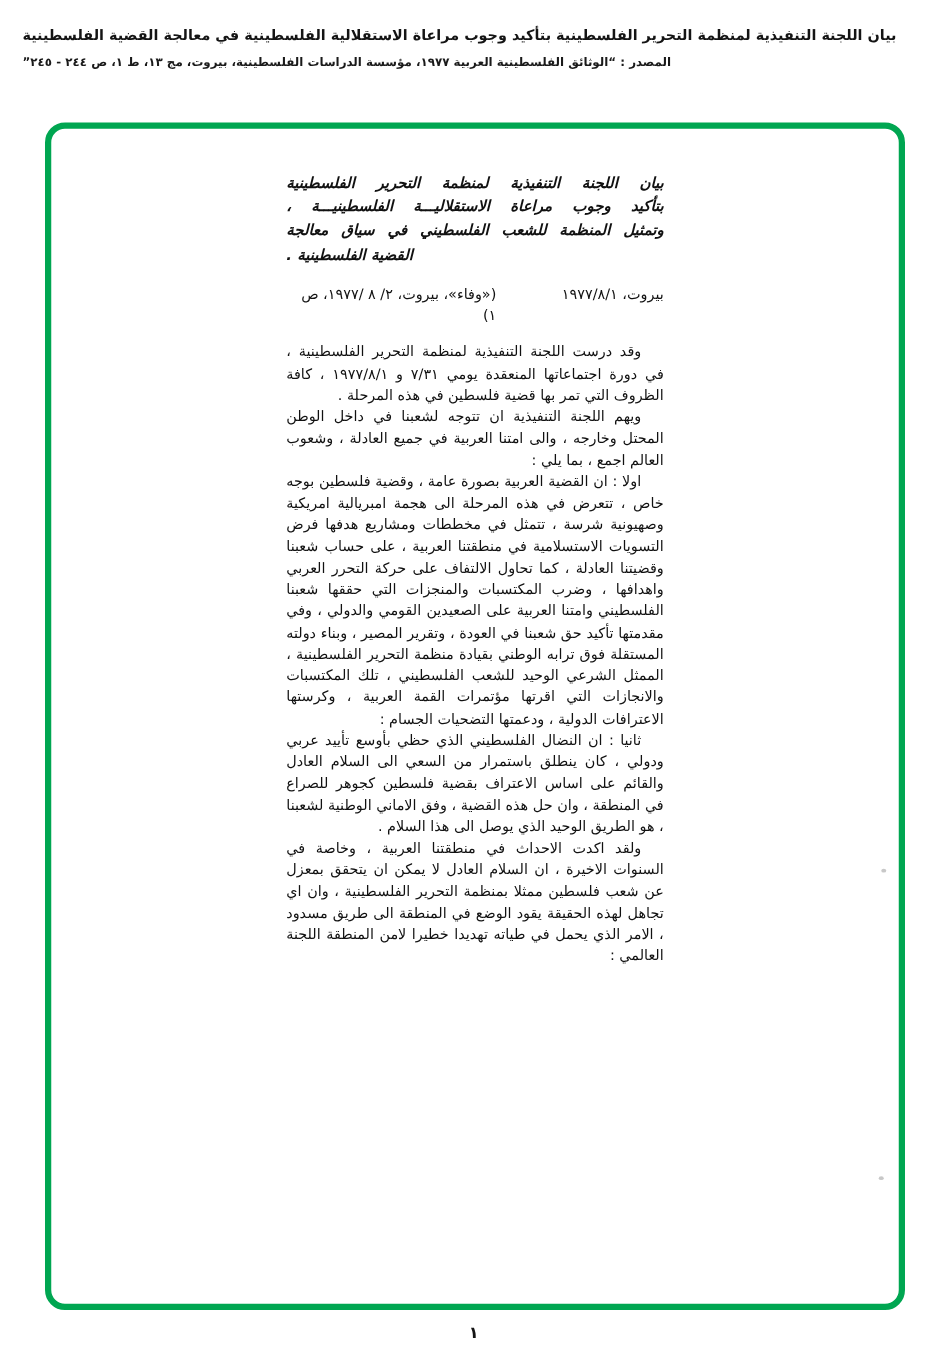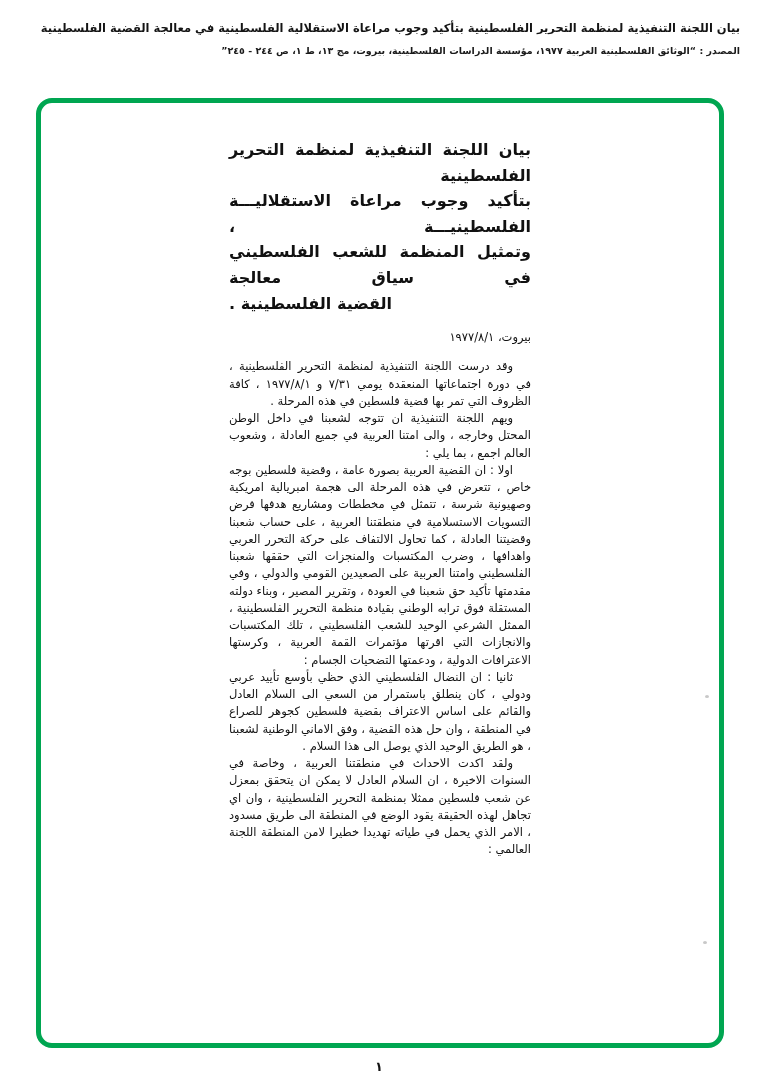--- a/index.html
+++ b/index.html
@@ -4,38 +4,38 @@
 <style>
   * { margin:0; padding:0; box-sizing:border-box; }
   html,body { background:#ffffff; }
   body {
     width:758px; height:1078px; position:relative; overflow:hidden;
     font-family:"DejaVu Sans", sans-serif; color:#141414;
   }
   .page { position:absolute; inset:0; background:#ffffff; }
 
   
-  .hdr { position:absolute; top:20px; left:18px; right:18px; text-align:right; direction:rtl; }
+  .hdr { position:absolute; top:20px; left:18px; right:2px; text-align:left; direction:rtl; }
   .hdr-title { font-size:11.5px; font-weight:bold; letter-spacing:0; line-height:1.4; }
   .hdr-source { font-size:9.5px; font-weight:bold; margin-top:9px; color:#1a1a1a; }
 
   
   .scan-frame {
     position:absolute; left:36px; top:98px; width:688px; height:950px;
     border:5px solid var(--frame-green, #00a651); border-radius:16px;
     background:#ffffff; overflow:hidden;
   }
 
   
   .doc-column {
     position:absolute; left:188px; top:34px; width:302px;
     direction:rtl; text-align:justify;
     font-size:11.5px; line-height:1.5; color:#111;
   }
-  .doc-title { font-weight:bold; font-size:16px; line-height:1.6; margin-bottom:13px; }
+  .doc-title { font-weight:bold; font-size:12px; line-height:1.6; margin-bottom:13px;font-style:italic; }
   .t-line { text-align:left; }
   .t-line.just { text-align:justify; text-align-last:justify; }
 
   .date-row {
     display:flex; justify-content:space-between; align-items:flex-start;
     gap:14px; margin-bottom:12px; font-size:11.5px;
   }
   .date-right { white-space:nowrap; }
   .date-left { max-width:168px; text-align:right; }
 
@@ -66,20 +66,21 @@
 
       <div class="doc-title">
         <div class="t-line just">بيان اللجنة التنفيذية لمنظمة التحرير الفلسطينية</div>
         <div class="t-line just">بتأكيد وجوب مراعاة الاستقلاليـــة الفلسطينيـــة ،</div>
         <div class="t-line just">وتمثيل المنظمة للشعب الفلسطيني في سياق معالجة</div>
         <div class="t-line">القضية الفلسطينية .</div>
       </div>
 
       <div class="date-row">
         <span class="date-right">بيروت، ١٩٧٧/٨/١</span>
+        <span class="date-left">(«وفاء»، بيروت، ٢/ ٨ /١٩٧٧، ص ١)</span>
       </div>
 
       <p class="para">وقد درست اللجنة التنفيذية لمنظمة التحرير الفلسطينية ، في دورة اجتماعاتها المنعقدة يومي ٧/٣١ و ١٩٧٧/٨/١ ، كافة الظروف التي تمر بها قضية فلسطين في هذه المرحلة .</p>
       <p class="para">ويهم اللجنة التنفيذية ان تتوجه لشعبنا في داخل الوطن المحتل وخارجه ، والى امتنا العربية في جميع العادلة ، وشعوب العالم اجمع ، بما يلي :</p>
       <p class="para">اولا : ان القضية العربية بصورة عامة ، وقضية فلسطين بوجه خاص ، تتعرض في هذه المرحلة الى هجمة امبريالية امريكية وصهيونية شرسة ، تتمثل في مخططات ومشاريع هدفها فرض التسويات الاستسلامية في منطقتنا العربية ، على حساب شعبنا وقضيتنا العادلة ، كما تحاول الالتفاف على حركة التحرر العربي واهدافها ، وضرب المكتسبات والمنجزات التي حققها شعبنا الفلسطيني وامتنا العربية على الصعيدين القومي والدولي ، وفي مقدمتها تأكيد حق شعبنا في العودة ، وتقرير المصير ، وبناء دولته المستقلة فوق ترابه الوطني بقيادة منظمة التحرير الفلسطينية ، الممثل الشرعي الوحيد للشعب الفلسطيني ، تلك المكتسبات والانجازات التي اقرتها مؤتمرات القمة العربية ، وكرستها الاعترافات الدولية ، ودعمتها التضحيات الجسام :</p>
       <p class="para">ثانيا : ان النضال الفلسطيني الذي حظي بأوسع تأييد عربي ودولي ، كان ينطلق باستمرار من السعي الى السلام العادل والقائم على اساس الاعتراف بقضية فلسطين كجوهر للصراع في المنطقة ، وان حل هذه القضية ، وفق الاماني الوطنية لشعبنا ، هو الطريق الوحيد الذي يوصل الى هذا السلام .</p>
       <p class="para">ولقد اكدت الاحداث في منطقتنا العربية ، وخاصة في السنوات الاخيرة ، ان السلام العادل لا يمكن ان يتحقق بمعزل عن شعب فلسطين ممثلا بمنظمة التحرير الفلسطينية ، وان اي تجاهل لهذه الحقيقة يقود الوضع في المنطقة الى طريق مسدود ، الامر الذي يحمل في طياته تهديدا خطيرا لامن المنطقة اللجنة العالمي :</p>
 
     </div>
 

